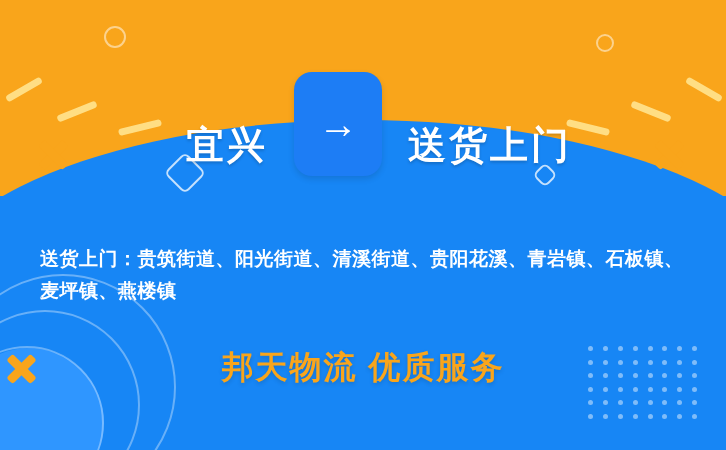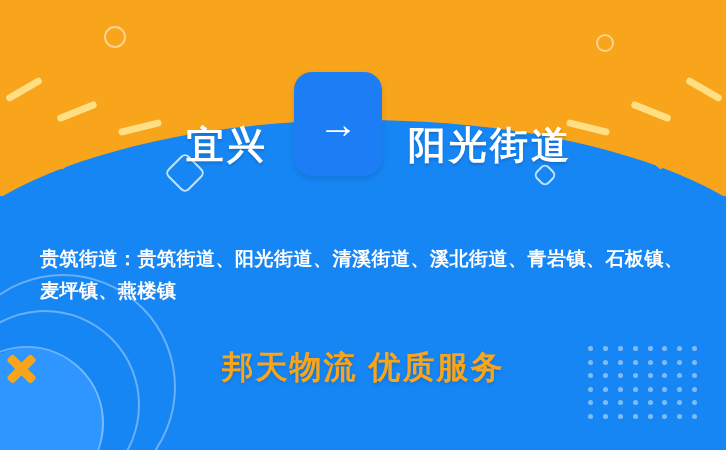--- a/index.html
+++ b/index.html
@@ -246,24 +246,24 @@
   <div class="sparkle" style="left:170px; top:158px;"></div>
   <div class="sparkle small" style="left:536px; top:166px;"></div>
   <div class="ring" style="left:104px; top:26px; width:18px; height:18px;"></div>
   <div class="ring" style="left:596px; top:34px; width:14px; height:14px;"></div>
 
   <div class="route">
     <div class="route-city">宜兴</div>
     <div class="arrow-box">
       <span class="arrow-glyph">→</span>
     </div>
-    <div class="route-city">阳光街道</div>
+    <div class="route-city">送货上门</div>
   </div>
 
-  <div class="delivery">贵筑街道：贵筑街道、阳光街道、清溪街道、溪北街道、青岩镇、石板镇、麦坪镇、燕楼镇</div>
+  <div class="delivery">送货上门：贵筑街道、阳光街道、清溪街道、贵阳花溪、青岩镇、石板镇、麦坪镇、燕楼镇</div>
 
   <div class="slogan">邦天物流 优质服务</div>
 
   <div class="quarter-circle"></div>
   <div class="arc-lines">
     <span style="width:150px; height:150px;"></span>
     <span style="width:186px; height:186px;"></span>
     <span style="width:222px; height:222px;"></span>
   </div>
   <div class="cross bottom-left-cross" style="left:8px; top:352px; width:26px; height:26px;"></div>

